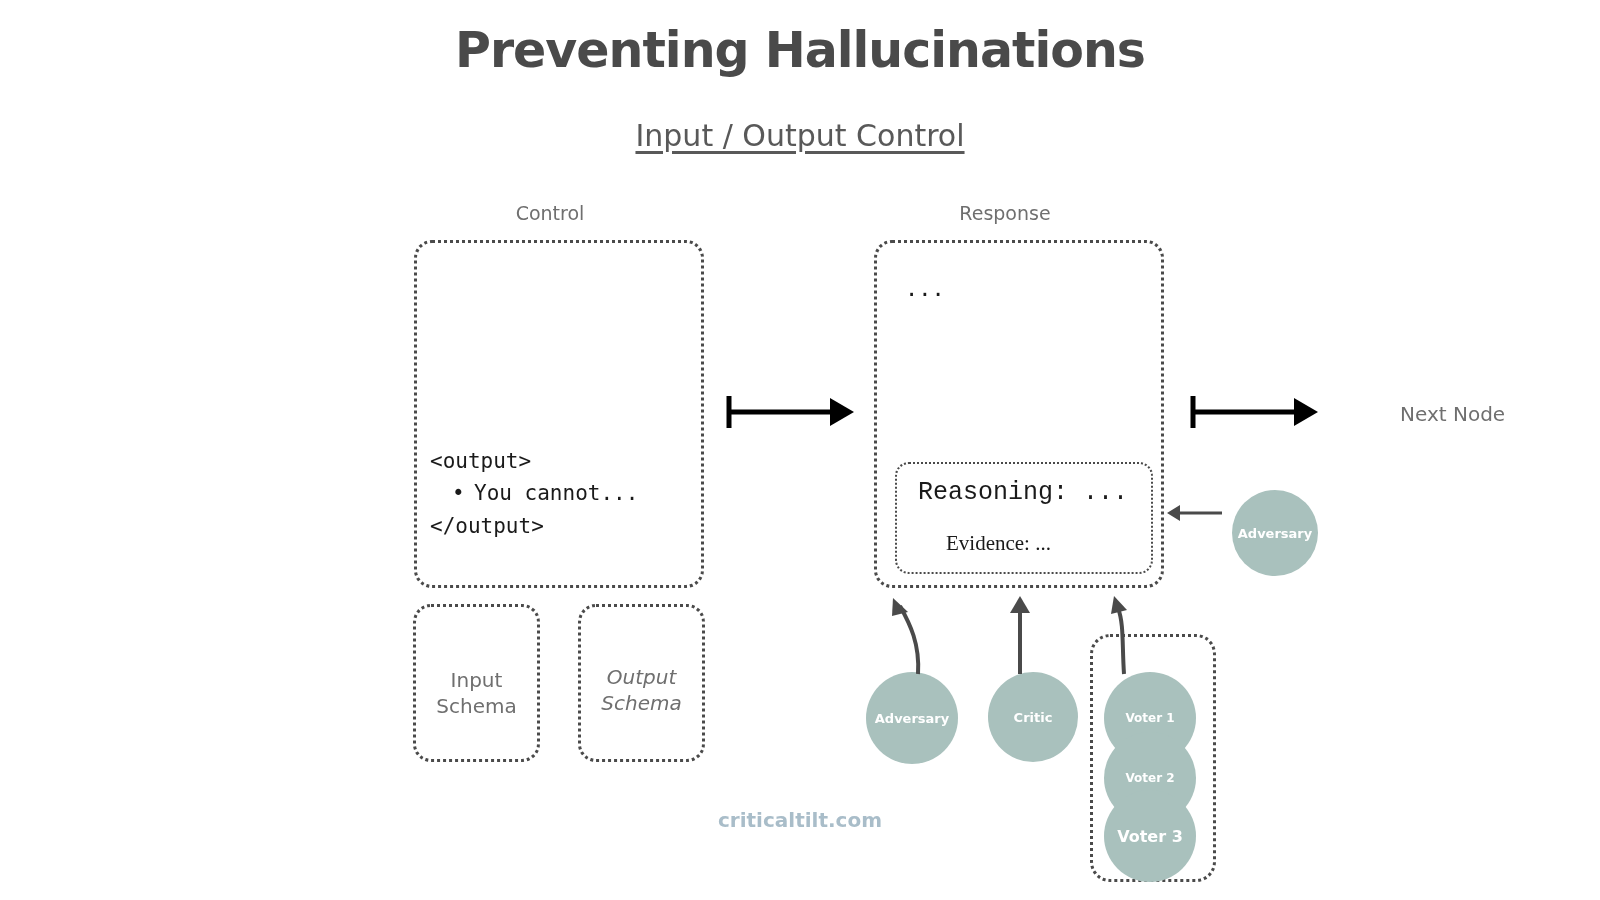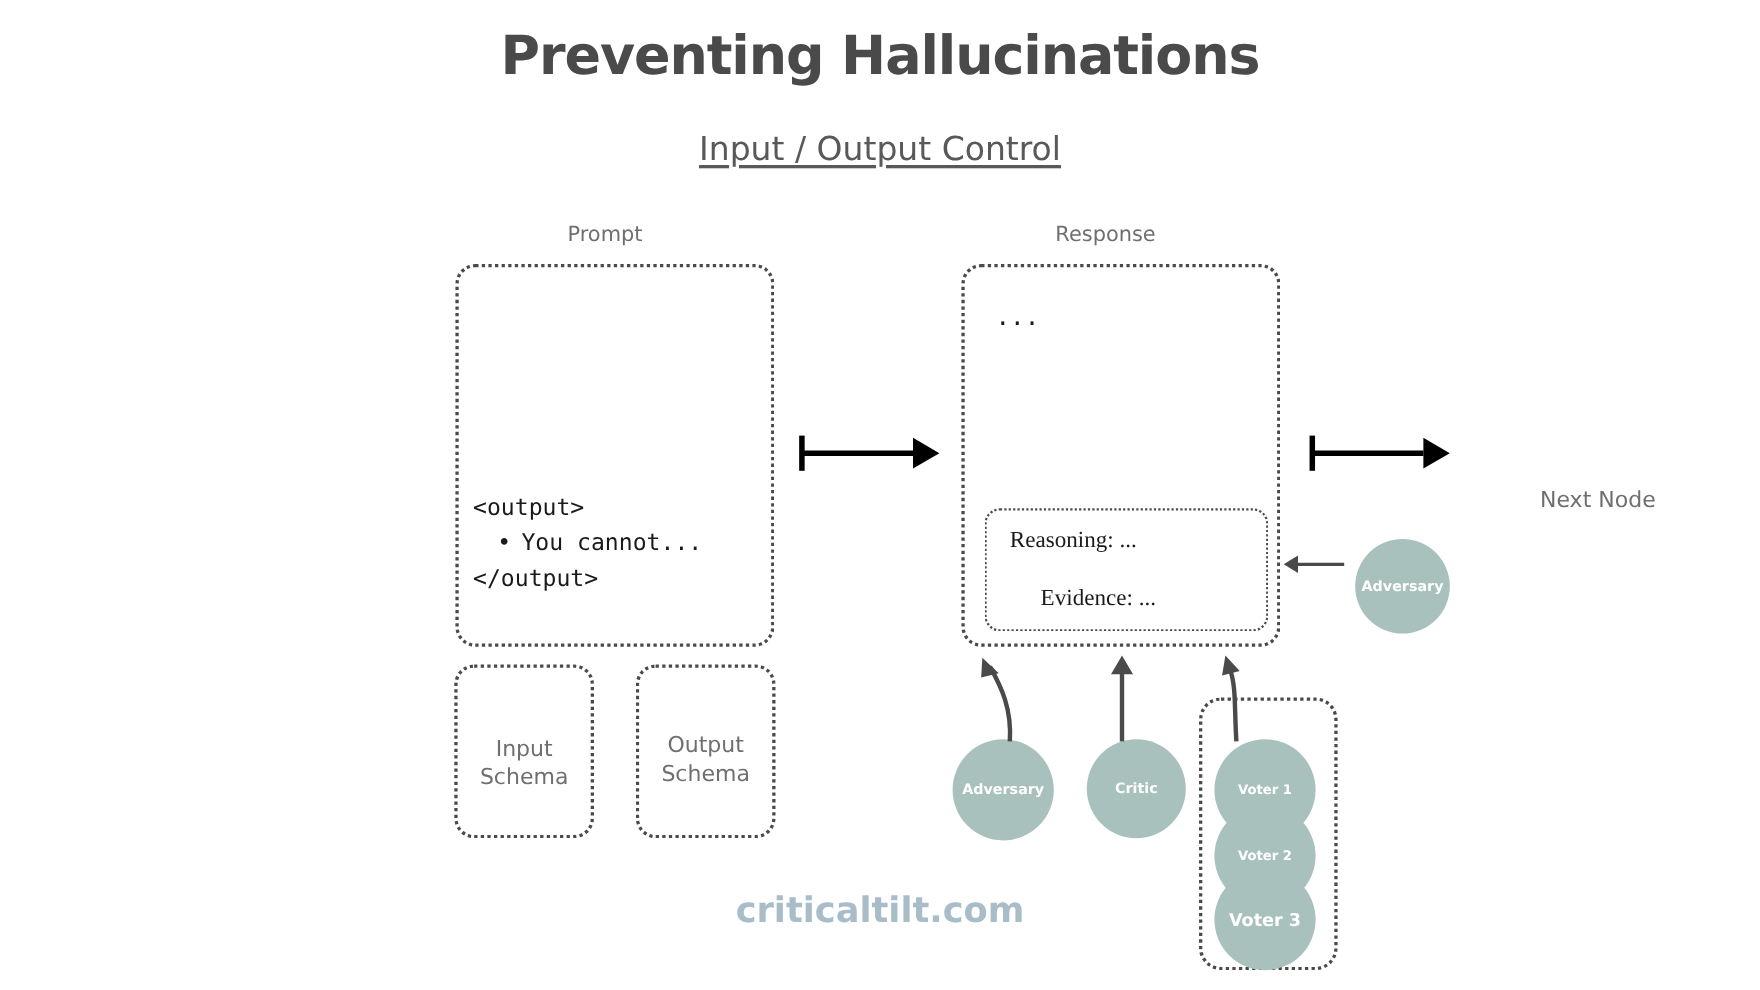--- a/index.html
+++ b/index.html
@@ -53,21 +53,20 @@
     text-align: center;
   }
   #caption-prompt  { left: 420px; top: 202px; width: 260px; }
   #caption-response{ left: 880px; top: 202px; width: 250px; }
   #label-next-node {
     position: absolute;
     left: 1400px; top: 402px; width: 180px;
     font-family: "DejaVu Sans", sans-serif;
     font-size: 20px;
     color: #6f6f6f;
-    margin-top: 40px;
   }
 
   
   .dotted {
     position: absolute;
     border: 3px dotted #4a4a4a;
     border-radius: 18px;
     background: #ffffff;
   }
   #prompt-box   { left: 414px; top: 240px; width: 290px; height: 348px; }
@@ -96,41 +95,41 @@
   #prompt-output-close { position: absolute; left: 430px; top: 510px; }
   #prompt-bullet .dot  { display: inline-block; width: 22px; }
 
   #response-ellipsis {
     position: absolute; left: 905px; top: 276px;
     font-family: "DejaVu Sans Mono", monospace;
     font-size: 22px; color: #1a1a1a;
   }
   #reasoning-line {
     position: absolute; left: 918px; top: 478px;
-    font-family: Liberation Serif, serif;
-    font-size: 21px; color: #1a1a1a;
+    font-family: Liberation Mono, monospace;
+    font-size: 25px; color: #1a1a1a;
   }
   #evidence-line {
     position: absolute; left: 918px; top: 531px;
     font-family: Liberation Serif, serif;
     font-size: 21px; color: #1a1a1a; margin-left: 28px;
   }
 
   
   .schema-label {
     position: absolute;
     width: 127px;
     text-align: center;
     font-family: "DejaVu Sans", sans-serif;
     font-size: 20px;
     color: #6f6f6f;
     line-height: 1.3;
   }
   #input-schema-label  { left: 413px; top: 667px; }
-  #output-schema-label { left: 578px; top: 664px; }
+  #output-schema-label { left: 578px; top: 664px; font-style: italic; }
 
   
   .agent-circle {
     position: absolute;
     border-radius: 50%;
     background: #a9c1bd;
     display: flex;
     align-items: center;
     justify-content: center;
     color: #ffffff;
@@ -153,34 +152,34 @@
   #arrow-adv-up             { left: 890px;  top: 596px; }
   #arrow-critic-up          { left: 1010px; top: 596px; }
   #arrow-voters-up          { left: 1110px; top: 596px; }
 
   
   #footer-site {
     position: absolute;
     left: 0; top: 808px; width: 1600px;
     text-align: center;
     font-family: "DejaVu Sans", sans-serif;
-    font-size: 32px;
+    font-size: 20px;
     font-weight: bold;
     color: #a9bdc9;
   }
 </style>
 </head>
 <body>
 
 <div id="stage">
 
   <div class="title">Preventing Hallucinations</div>
   <div class="subtitle">Input / Output Control</div>
 
-  <div class="caption" id="caption-prompt">Prompt</div>
+  <div class="caption" id="caption-prompt">Control</div>
   <div class="caption" id="caption-response">Response</div>
   <div id="label-next-node">Next Node</div>
 
   <div class="dotted" id="prompt-box"></div>
   <div class="mono" id="prompt-output-open">&lt;output&gt;</div>
   <div class="mono" id="prompt-bullet"><span class="dot">•</span><span>You cannot...</span></div>
   <div class="mono" id="prompt-output-close">&lt;/output&gt;</div>
 
   <div class="dotted" id="input-schema-box"></div>
   <div class="schema-label" id="input-schema-label" style="white-space: pre-line;">Input

